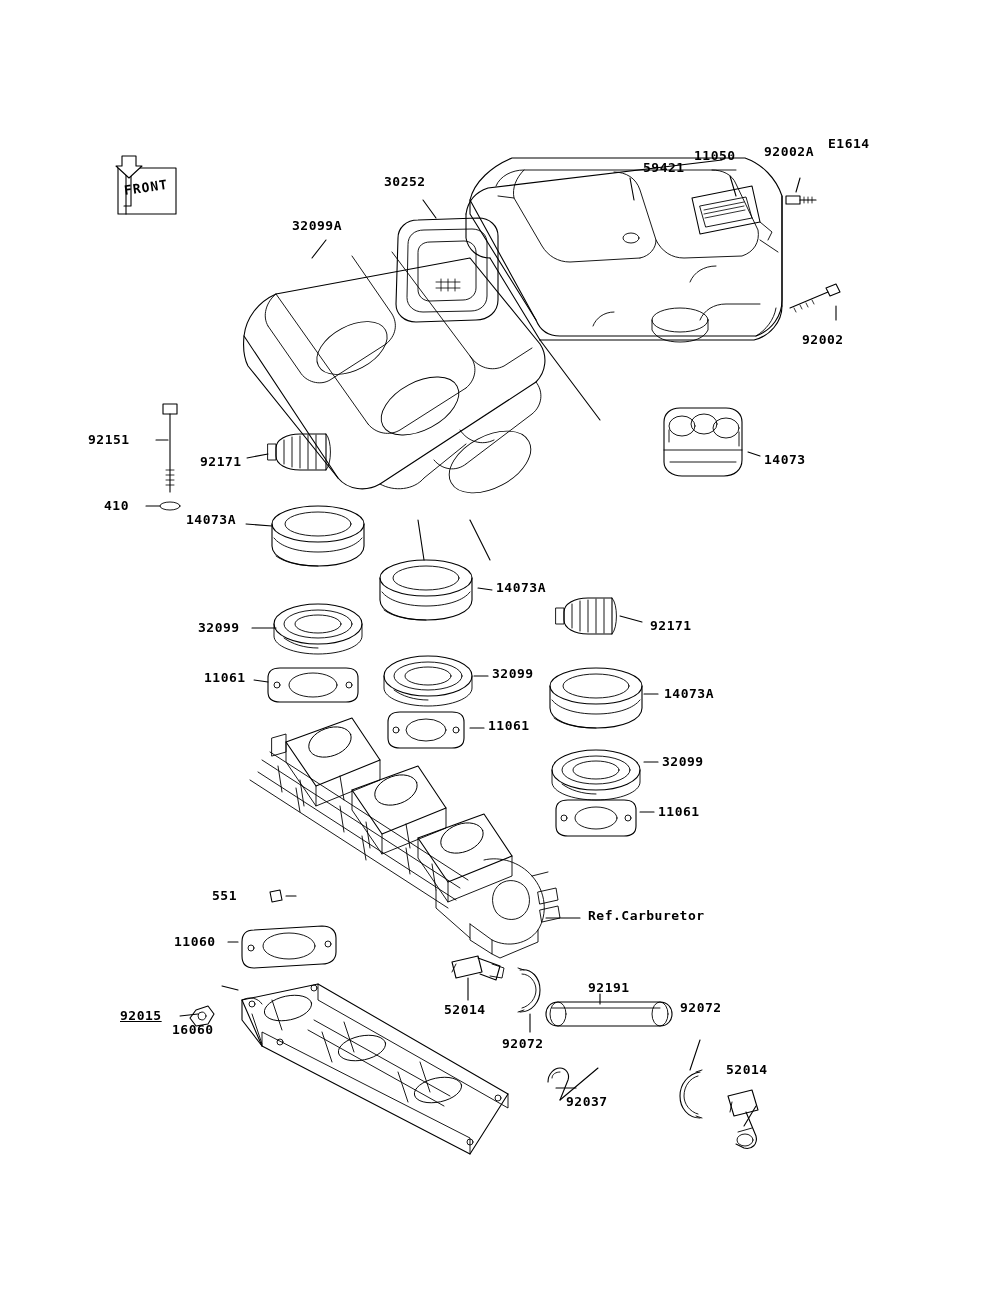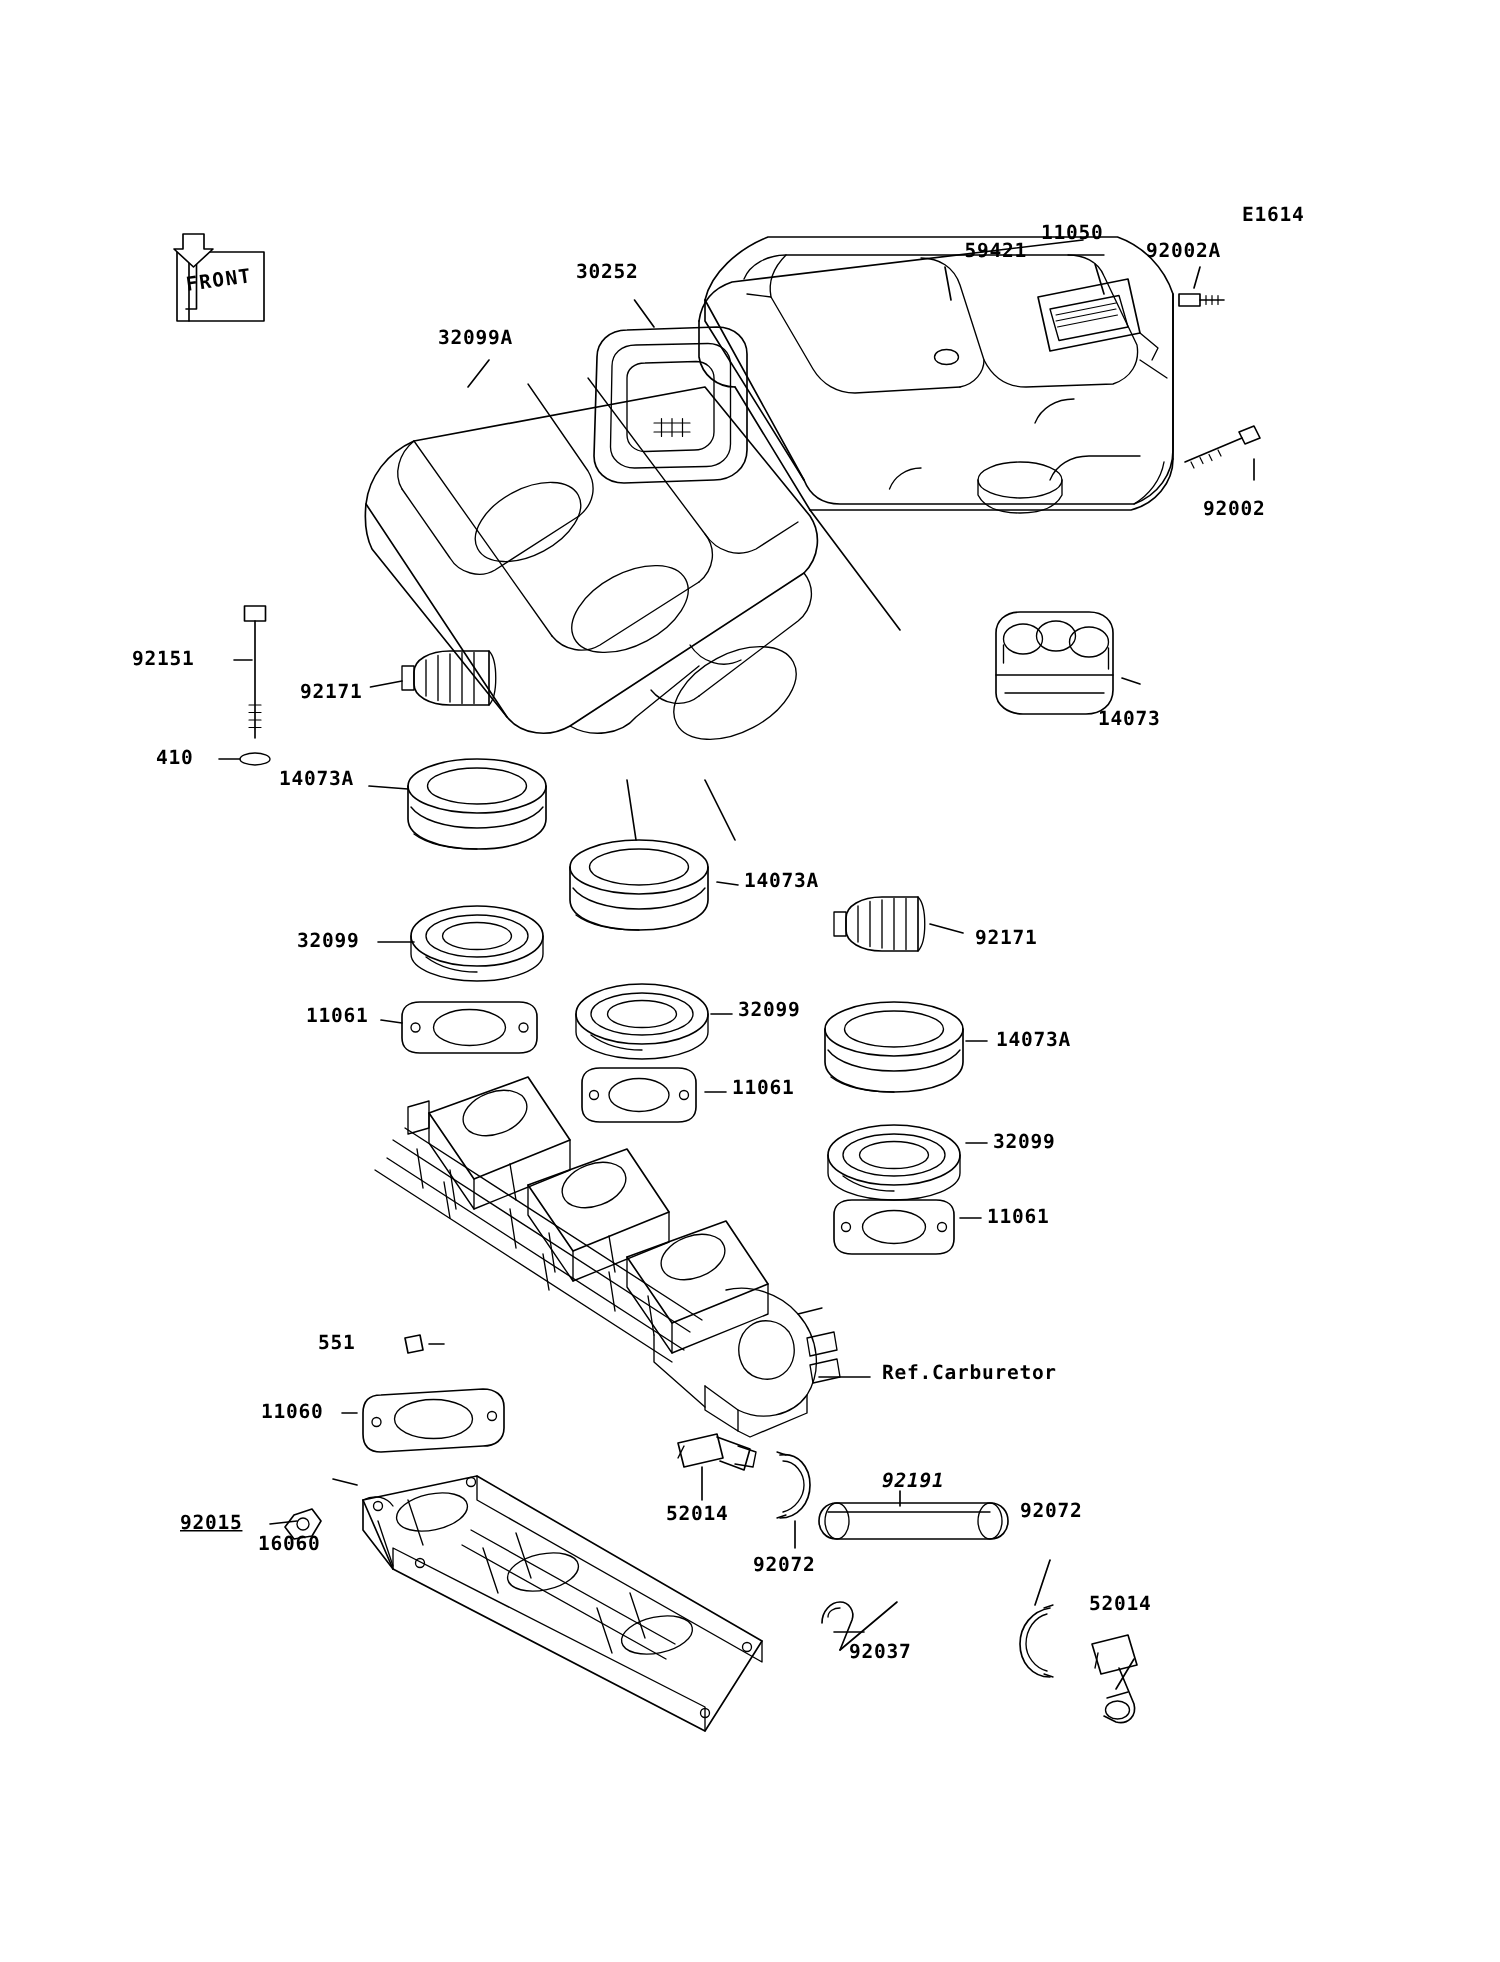--- a/index.html
+++ b/index.html
@@ -398,23 +398,23 @@
       <path d="M540 340 L600 420"></path>
     </g>
   </svg>
 
   <div class="label" style="left:828px; top:136px;">E1614</div>
 
   <div class="label" style="left:292px; top:218px;">32099A</div>
   <div class="label" style="left:384px; top:174px;">30252</div>
   <div class="label" style="left:643px; top:160px;">59421</div>
   <div class="label" style="left:694px; top:148px;">11050</div>
-  <div class="label" style="left:764px; top:160px;">92002A</div>
+  <div class="label" style="left:764px; top:144px;">92002A</div>
   <div class="label" style="left:802px; top:332px;">92002</div>
-  <div class="label" style="left:732px; top:452px;margin-top:20px;">14073</div>
+  <div class="label" style="left:764px; top:452px;">14073</div>
 
   <div class="label" style="left:88px; top:432px;">92151</div>
   <div class="label" style="left:200px; top:454px;">92171</div>
   <div class="label" style="left:104px; top:498px;">410</div>
 
   <div class="label" style="left:186px; top:512px;">14073A</div>
   <div class="label" style="left:198px; top:620px;">32099</div>
   <div class="label" style="left:204px; top:670px;">11061</div>
 
   <div class="label" style="left:496px; top:580px;">14073A</div>
@@ -426,21 +426,21 @@
   <div class="label" style="left:662px; top:754px;">32099</div>
   <div class="label" style="left:658px; top:804px;">11061</div>
 
   <div class="label" style="left:212px; top:888px;">551</div>
   <div class="label" style="left:174px; top:934px;">11060</div>
   <div class="label" style="left:172px; top:978px;margin-top:44px;">16060</div>
   <div class="label" style="left:120px; top:1008px;text-decoration:underline;">92015</div>
 
   <div class="label" style="left:444px; top:1002px;">52014</div>
   <div class="label" style="left:502px; top:1036px;">92072</div>
-  <div class="label" style="left:588px; top:980px;font-style:italic;">92191</div>
+  <div class="label" style="left:588px; top:980px;">92191</div>
   <div class="label" style="left:680px; top:1000px;">92072</div>
   <div class="label" style="left:726px; top:1062px;">52014</div>
   <div class="label" style="left:566px; top:1094px;">92037</div>
 
   <div class="label" style="left:588px; top:908px;">Ref.Carburetor</div>
 
   <div id="front-badge">
     <div class="txt">FRONT</div>
   </div>
 

